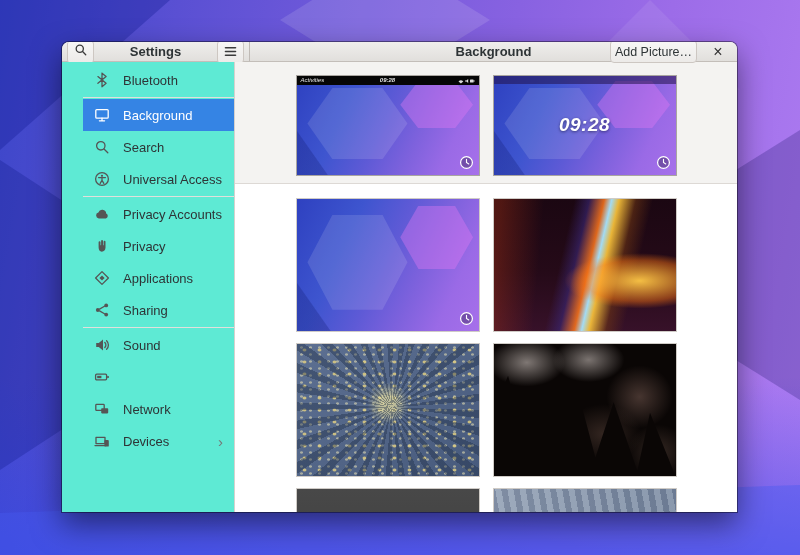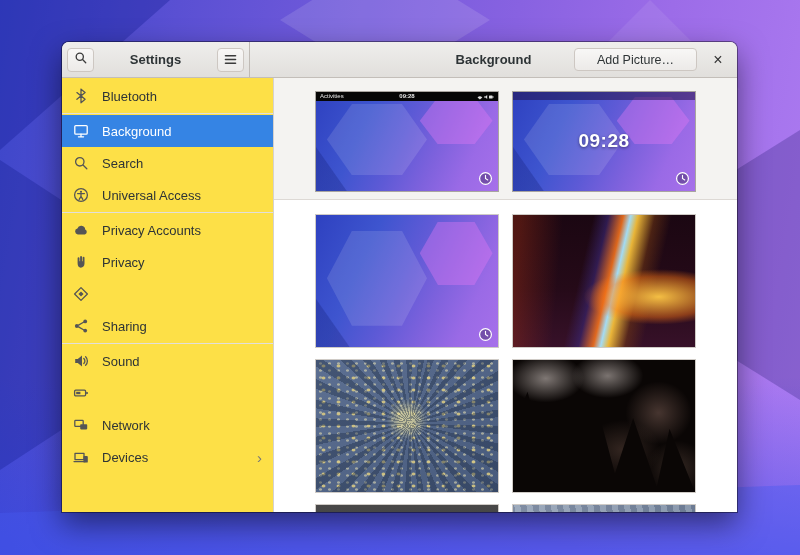--- a/index.html
+++ b/index.html
@@ -26,59 +26,59 @@
   .f6 { right:60px; top:0; width:180px; height:90px; background:rgba(255,255,255,.08);
         clip-path:polygon(0 100%,50% 0,100% 100%); }
 
   
   .window { position:absolute; left:62px; top:42px; width:675px; height:470px;
     border-radius:7px 7px 0 0; background:#ffffff; overflow:hidden;
     box-shadow:0 0 0 1px rgba(0,0,0,.4), 0 12px 30px rgba(0,0,10,.5);
     display:flex; flex-direction:column; }
 
   
-  .header { height:36px; display:flex; flex-shrink:0; }
+  .header { height:20px; display:flex; flex-shrink:0; }
   .hdr { background:linear-gradient(#efeeec,#e1dfdc); border-bottom:1px solid #c3beb9;
     display:flex; align-items:center; color:#2e3436; }
   .header-left { width:188px; border-right:1px solid #bfbab5; padding:0 5px; }
   .header-right { flex:1; position:relative; padding:0 8px; justify-content:flex-end; gap:10px; }
   .title { font-size:13px; font-weight:bold; color:#2e3436; }
   .header-left .title { flex:1; text-align:center; }
   .header-right .title { position:absolute; left:0; right:0; text-align:center; pointer-events:none; }
   .icon-btn { width:27px; height:24px; border:1px solid #cdc7c2; border-radius:4px;
     background:linear-gradient(#f8f7f6,#eceae8); display:flex; align-items:center;
     justify-content:center; cursor:pointer; }
-  .text-btn { height:23px; border:1px solid #cdc7c2; border-radius:4px; padding:0 22px;
+  .text-btn { height:23px; border:1px solid #cdc7c2; border-radius:4px; padding:0 4px;
     background:linear-gradient(#f8f7f6,#eceae8); font-size:12.5px; color:#2e3436;
     display:flex; align-items:center; cursor:pointer; position:relative; z-index:1; }
   .close-btn { width:22px; height:22px; display:flex; align-items:center; justify-content:center;
     font-size:16px; color:#333; cursor:pointer; position:relative; z-index:1; }
 
   
   .wbody { flex:1; display:flex; min-height:0; }
-  .sidebar { width:212px; flex-shrink:0; background:#fde047; border-right:1px solid #d5d1cd;
-    overflow:hidden; padding-top:2px; }
+  .sidebar { width:173px; flex-shrink:0; background:#5eead4; border-right:1px solid #d5d1cd;
+    overflow:hidden; padding-top:2px;padding-left:21px; }
   .side-item { height:32px; display:flex; align-items:center; gap:13px; padding:0 11px;
     font-size:13px; color:#2e3436; cursor:pointer; }
   .side-item.selected { background:#3584e4; color:#ffffff; }
   .side-item .sicon { width:16px; height:16px; flex-shrink:0; display:flex;
     align-items:center; justify-content:center; }
   .side-item .sicon svg { stroke:#555; fill:none; stroke-width:1.3; stroke-linecap:round; stroke-linejoin:round; }
   .side-item .sicon svg .fl { fill:#555; stroke:none; }
   .side-item.selected .sicon svg { stroke:#fff; }
   .side-item .lbl { flex:1; white-space:nowrap; overflow:hidden; }
   .side-item .chev { color:#777; font-size:15px; line-height:1; }
   .side-sep { height:1px; background:#e2dfdb; margin:1px 0; }
 
   .content { flex:1; min-width:0; display:flex; flex-direction:column; background:#ffffff; }
 
   
   .preview-section { height:122px; flex-shrink:0; background:#f4f3f1;
     border-bottom:1px solid #ddd9d5; display:flex; justify-content:center; gap:13px;
-    padding-top:13px; }
+    padding-top:13px;font-style:italic; }
   .preview { width:184px; height:101px; border:1px solid #a9a5a0; position:relative;
     overflow:hidden; cursor:pointer; }
 
   
   .grid { flex:1; overflow:hidden; padding-top:14px; display:flex; flex-wrap:wrap;
     justify-content:center; align-content:flex-start; gap:11px 13px; }
   .tile { width:184px; height:134px; border:1px solid #cfcbc6; position:relative;
     overflow:hidden; cursor:pointer; }
 
   
@@ -239,20 +239,21 @@
               </span>
               <span class="lbl">Privacy</span>
             </div>
             <div class="side-item">
               <span class="sicon">
                 <svg width="16" height="16" viewBox="0 0 16 16">
                   <path d="M8 1.6 L14.4 8 8 14.4 1.6 8z"></path>
                   <path class="fl" d="M8 5.4 L10.6 8 8 10.6 5.4 8z"></path>
                 </svg>
               </span>
+              <span class="lbl">Applications</span>
             </div>
             <div class="side-item">
               <span class="sicon">
                 <svg width="16" height="16" viewBox="0 0 16 16">
                   <circle class="fl" cx="12.2" cy="3.4" r="1.9"></circle>
                   <circle class="fl" cx="3.8" cy="8" r="1.9"></circle>
                   <circle class="fl" cx="12.2" cy="12.6" r="1.9"></circle>
                   <path d="M5.5 7.1 L10.5 4.3 M5.5 8.9 L10.5 11.7"></path>
                 </svg>
               </span>

